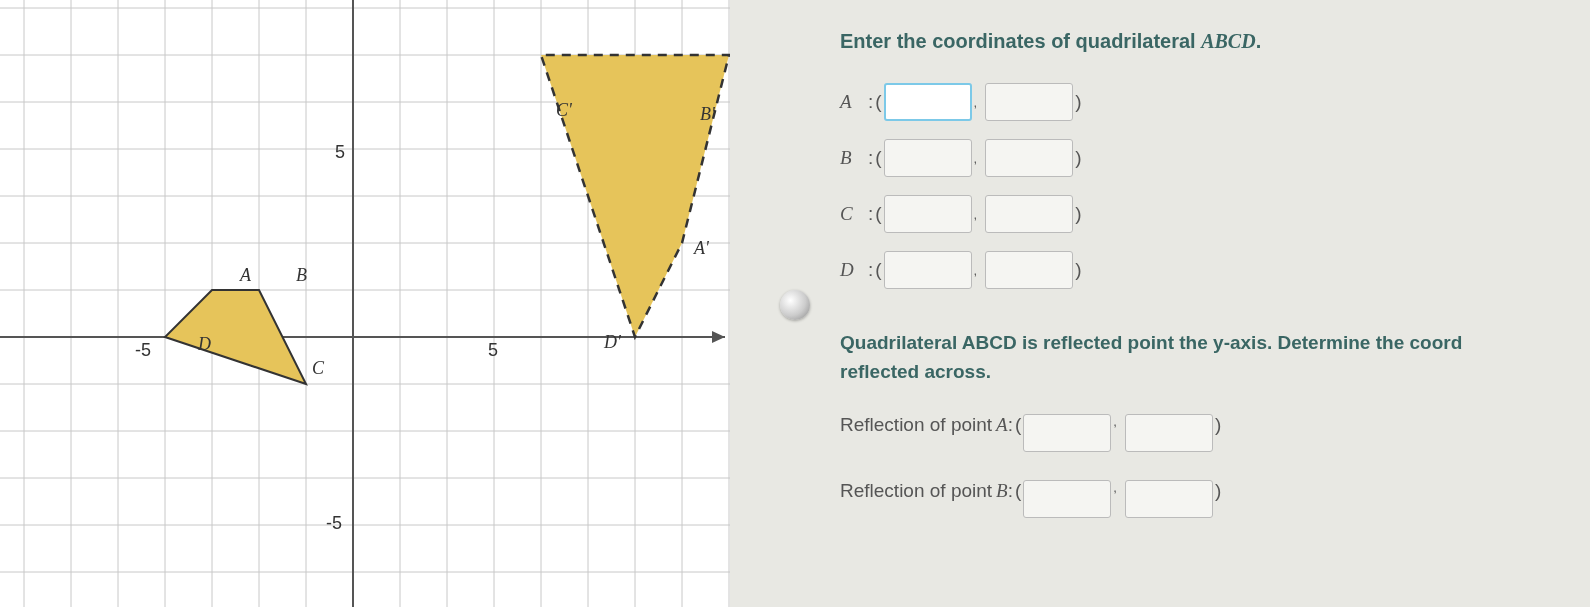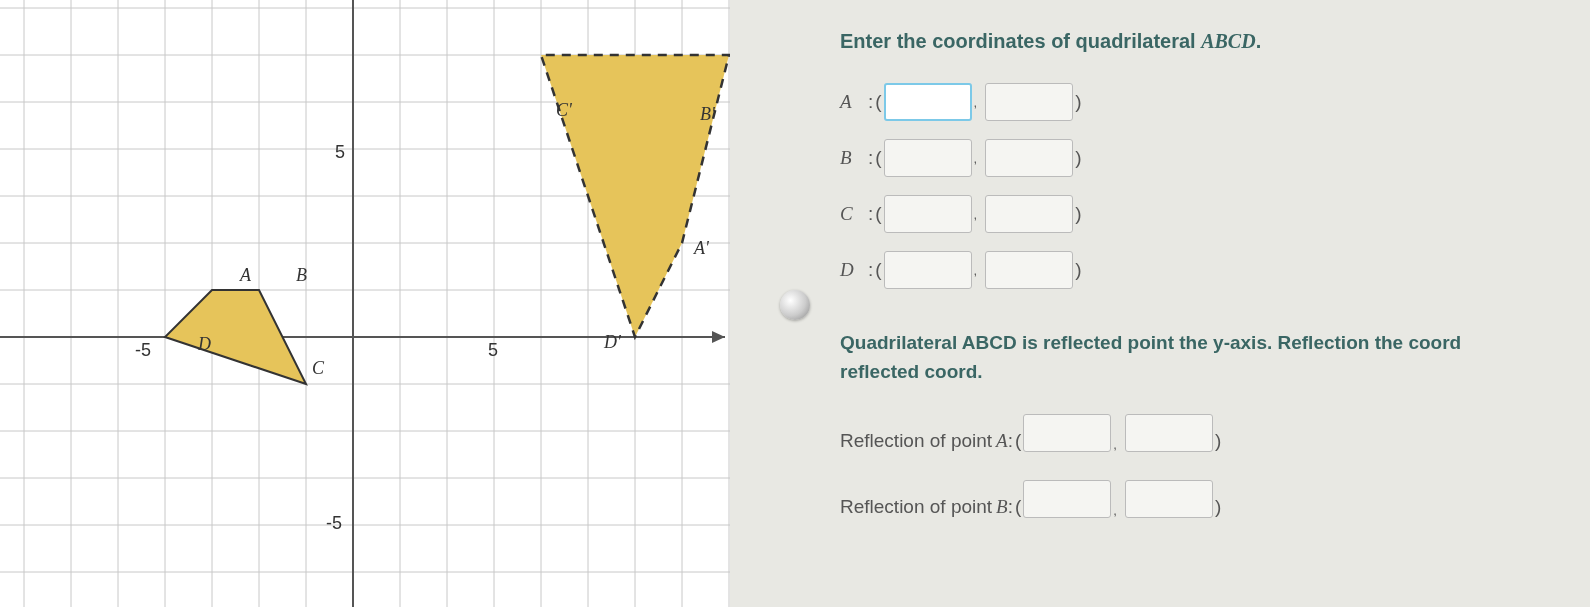--- a/index.html
+++ b/index.html
@@ -82,21 +82,21 @@
   left: 50px;
   top: 290px;
   width: 30px;
   height: 30px;
   border-radius: 50%;
   background: radial-gradient(circle at 35% 35%, #fff, #ccc 55%, #888);
   box-shadow: 0 1px 3px rgba(0,0,0,.3);
 }
 .refl-row {
   display: flex;
-  align-items: flex-end;
+  align-items: flex-start;
   margin-bottom: 28px;
   font-size: 19px;
   color: #555;
 }
 .refl-label { margin-right: 4px; }
 </style>
 </head>
 <body>
 
 <div class="graph-panel">
@@ -200,22 +200,22 @@
     <span class="coord-label">D</span>
       <span>:</span>
     <span class="paren">(</span>
     <input class="coord-input" style="">
     <span class="comma">,</span>
     <input class="coord-input" style="">
     <span class="paren">)</span>
   </div>
 
   <div class="sub-prompt">
-    <span>Quadrilateral </span><span class="ital">ABCD</span><span> is reflected point the </span><span class="ital">y</span><span>-axis. Reflection the coord</span><br>
-    <span>reflected coord.</span>
+    <span>Quadrilateral </span><span class="ital">ABCD</span><span> is reflected point the </span><span class="ital">y</span><span>-axis. Determine the coord</span><br>
+    <span>reflected across.</span>
   </div>
 
   <div class="refl-row">
     <span class="refl-label">Reflection of point </span>
     <span class="coord-label" style="width:auto;">A</span>
       <span>:</span>
     <span class="paren">(</span>
     <input class="coord-input" style="">
     <span class="comma">,</span>
     <input class="coord-input" style="">

